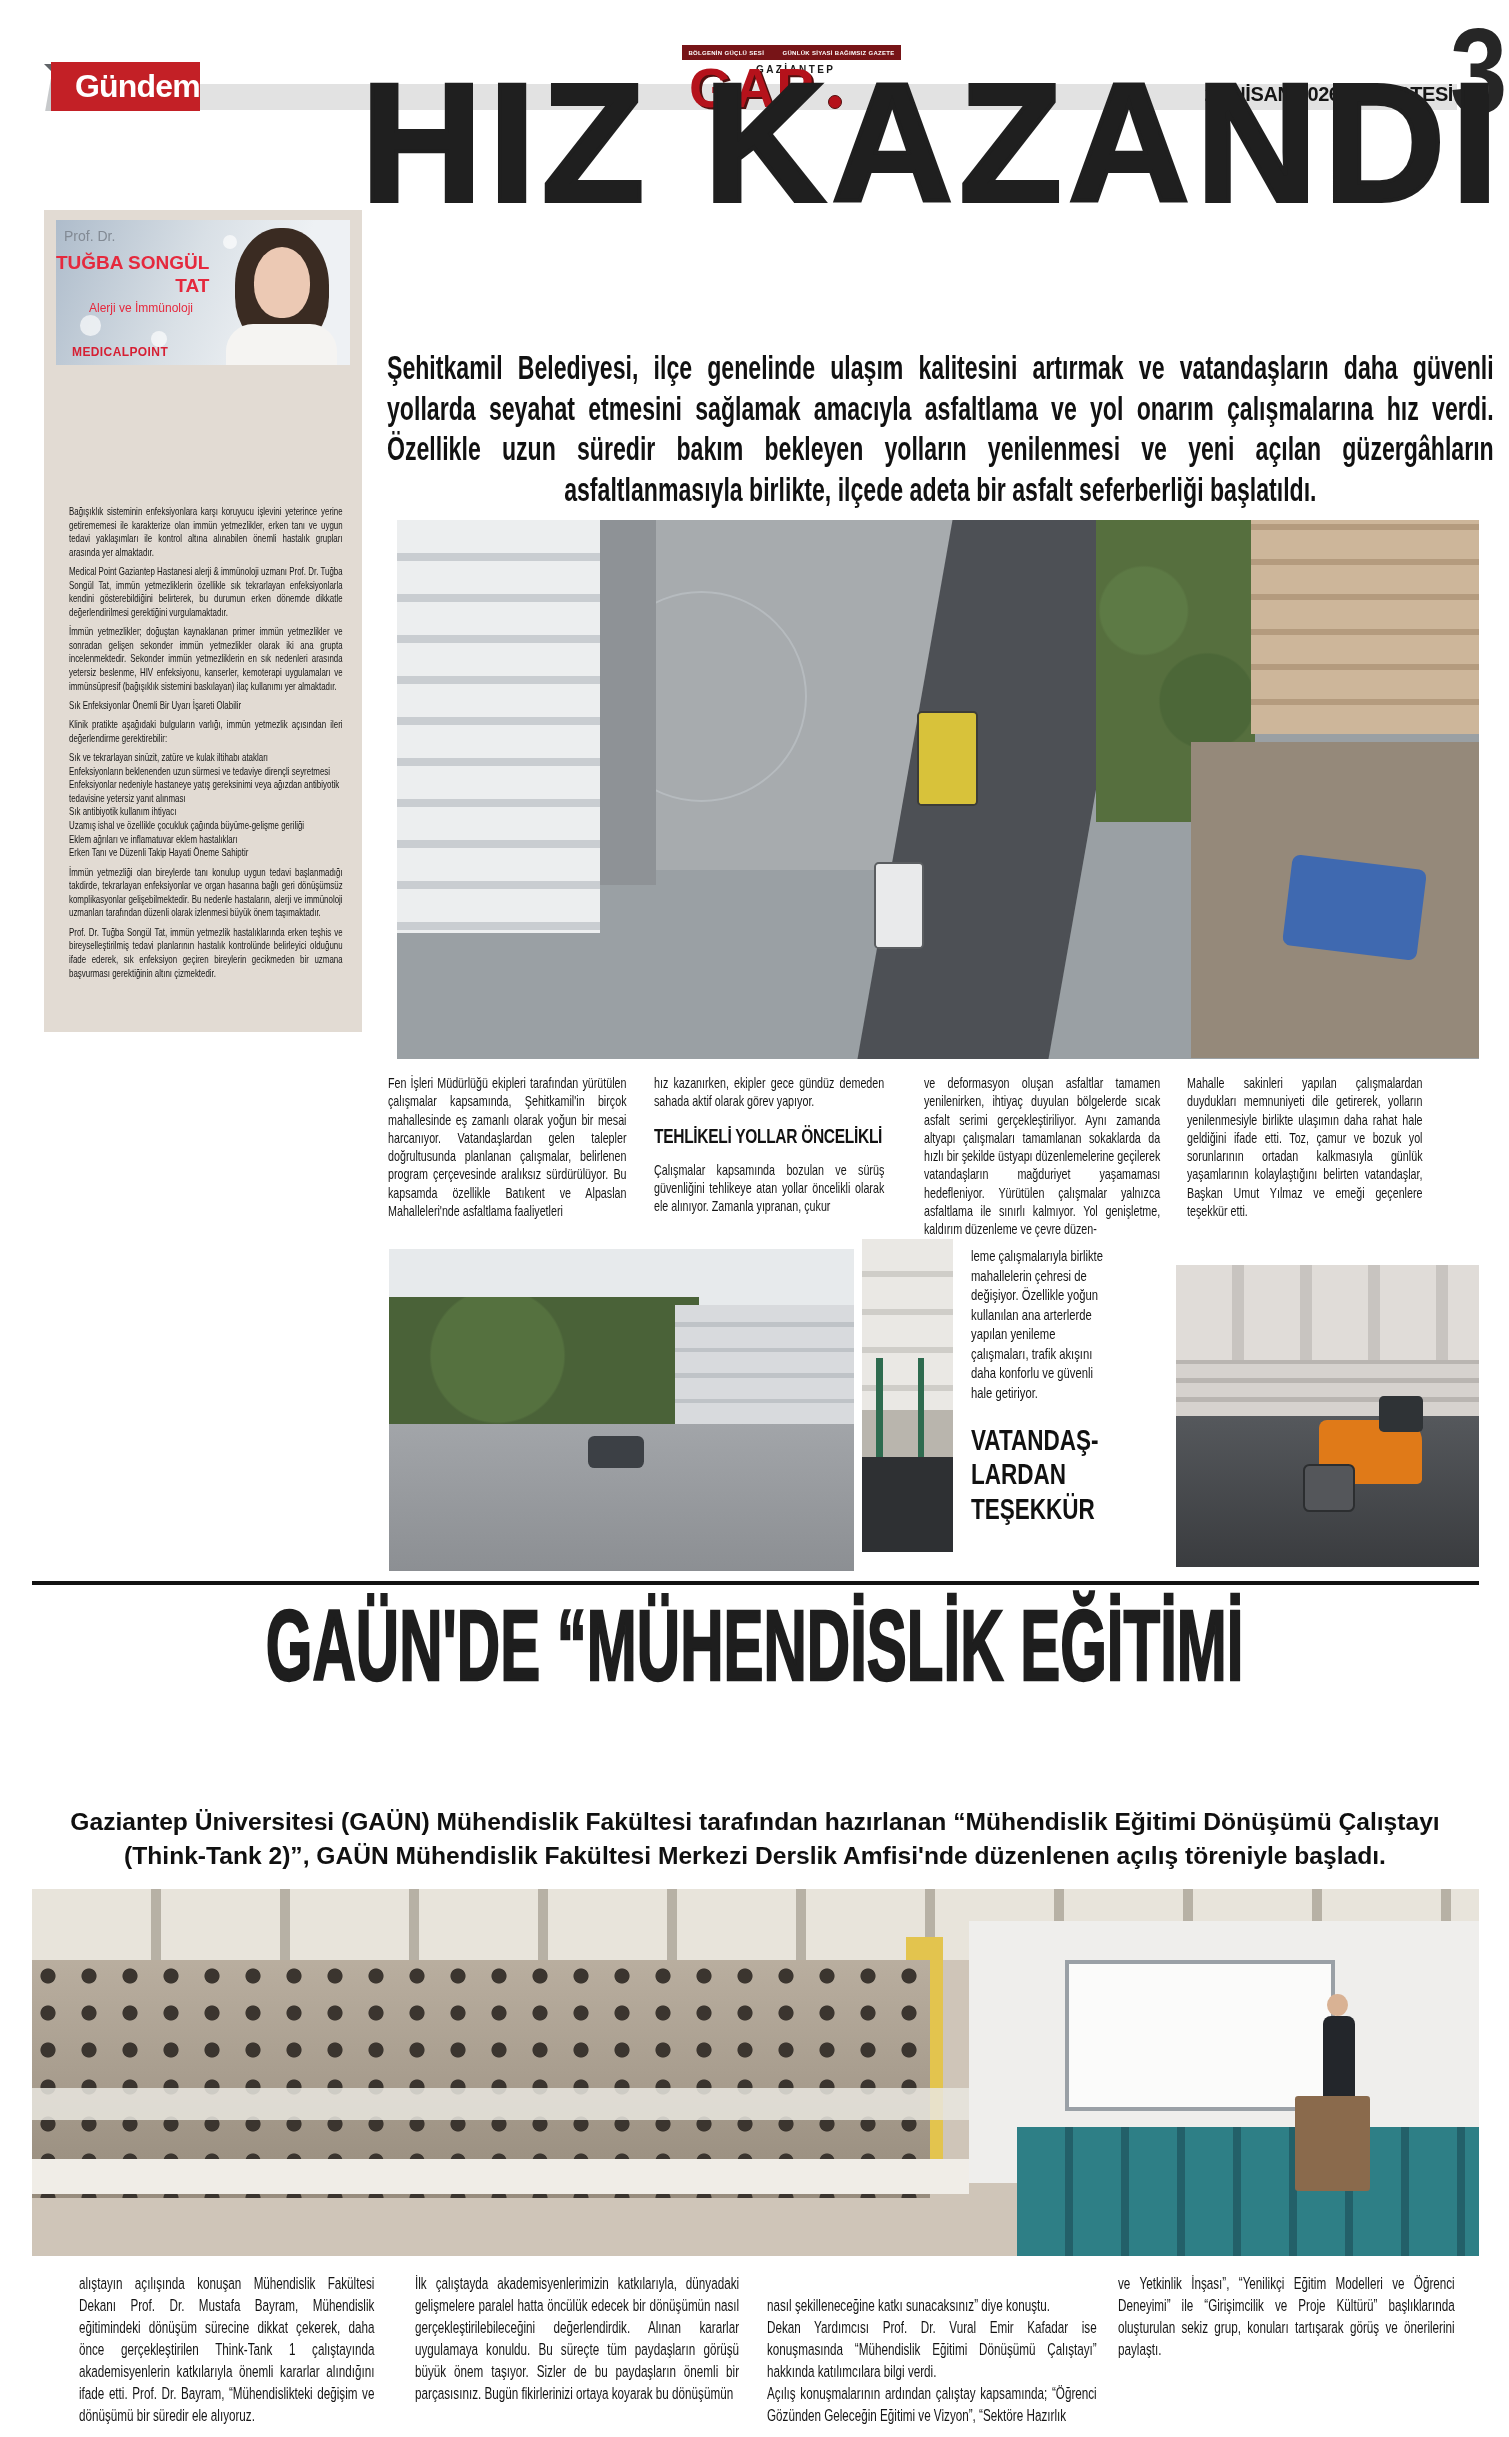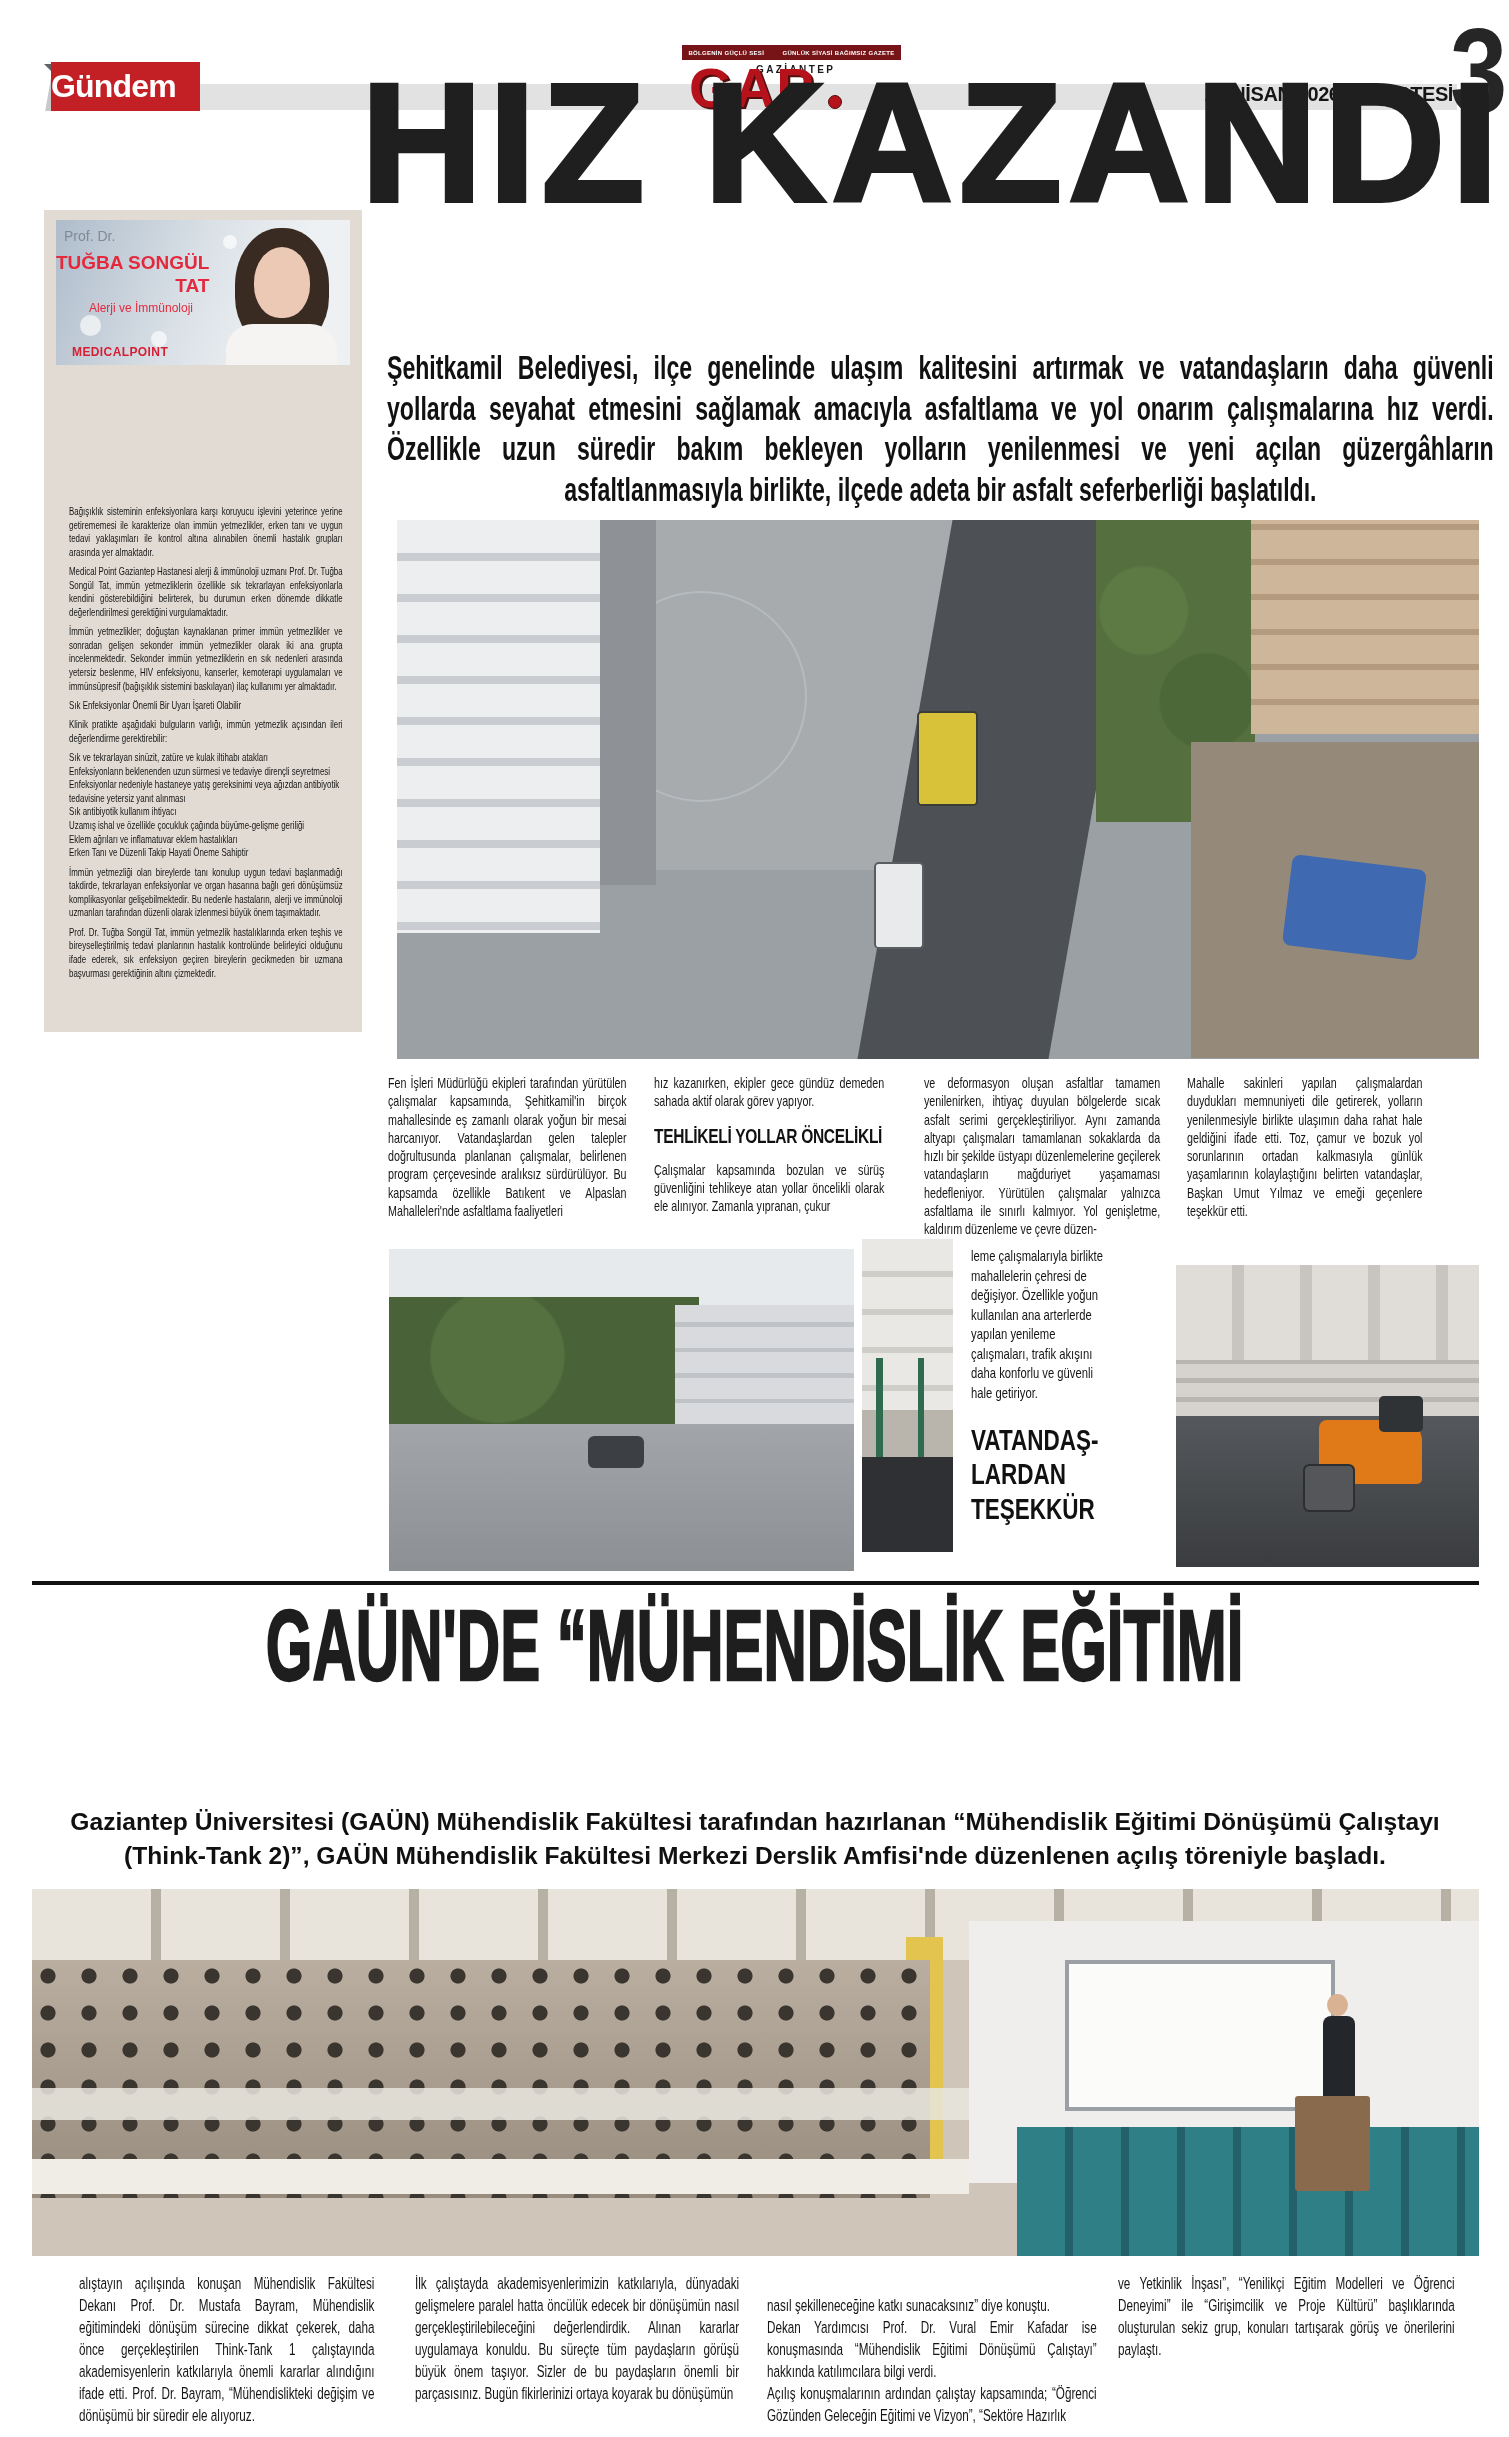--- a/index.html
+++ b/index.html
@@ -3,21 +3,21 @@
 <meta charset="utf-8">
 <style>
   html,body{margin:0;padding:0;background:#888;}
   .page{position:relative;width:1509px;height:2438px;background:#fff;overflow:hidden;
         font-family:"Liberation Sans",sans-serif;color:#141414;}
   .abs{position:absolute;}
   
   .strip{left:76px;top:84px;width:1381px;height:26px;background:#e2e2e2;}
   .badge-shadow{left:44px;top:64px;width:0;height:0;border-top:16px solid #5f6367;border-left:16px solid transparent;}
   .badge-under{left:48px;top:79px;width:24px;height:32px;background:#c7c9cb;transform:skewX(-10deg);}
-  .gundem{left:51px;top:62px;width:149px;height:49px;background:#c32026;display:flex;align-items:center;justify-content:flex-start;}
+  .gundem{left:51px;top:62px;width:149px;height:49px;background:#c32026;display:flex;align-items:center;justify-content:flex-end;}
   .gundem span{color:#fff;font-size:32px;font-weight:bold;letter-spacing:-0.8px;}
   .logo-banner{left:682px;top:45px;width:219px;height:15px;background:#771417;display:flex;align-items:center;justify-content:space-between;padding:0 6.4px;box-sizing:border-box;}
   .logo-banner span{color:#fff;font-size:6px;font-weight:bold;letter-spacing:0.3px;}
   .logo-city{left:756px;top:64px;font-size:10px;font-weight:bold;letter-spacing:2.4px;color:#1a1a1a;}
   .logo-gap{left:689px;top:60px;font-size:56px;font-weight:bold;color:#b5121b;letter-spacing:1.6px;line-height:1;text-shadow:2.4px 2.4px 0 #50100f;}
   .logo-dot{left:828px;top:95px;width:12px;height:12px;border-radius:50%;background:#b5121b;border:1.6px solid #50100f;}
   .date{left:1096px;top:83px;width:357px;text-align:right;font-size:20px;font-weight:bold;color:#151515;letter-spacing:-0.4px;}
   .pagenum{left:1450px;top:11px;font-size:121px;font-weight:bold;color:#262626;line-height:1;transform:scaleX(.85);transform-origin:left top;}
   
   .panel{left:44px;top:210px;width:318px;height:822px;background:#e2dbd3;}

